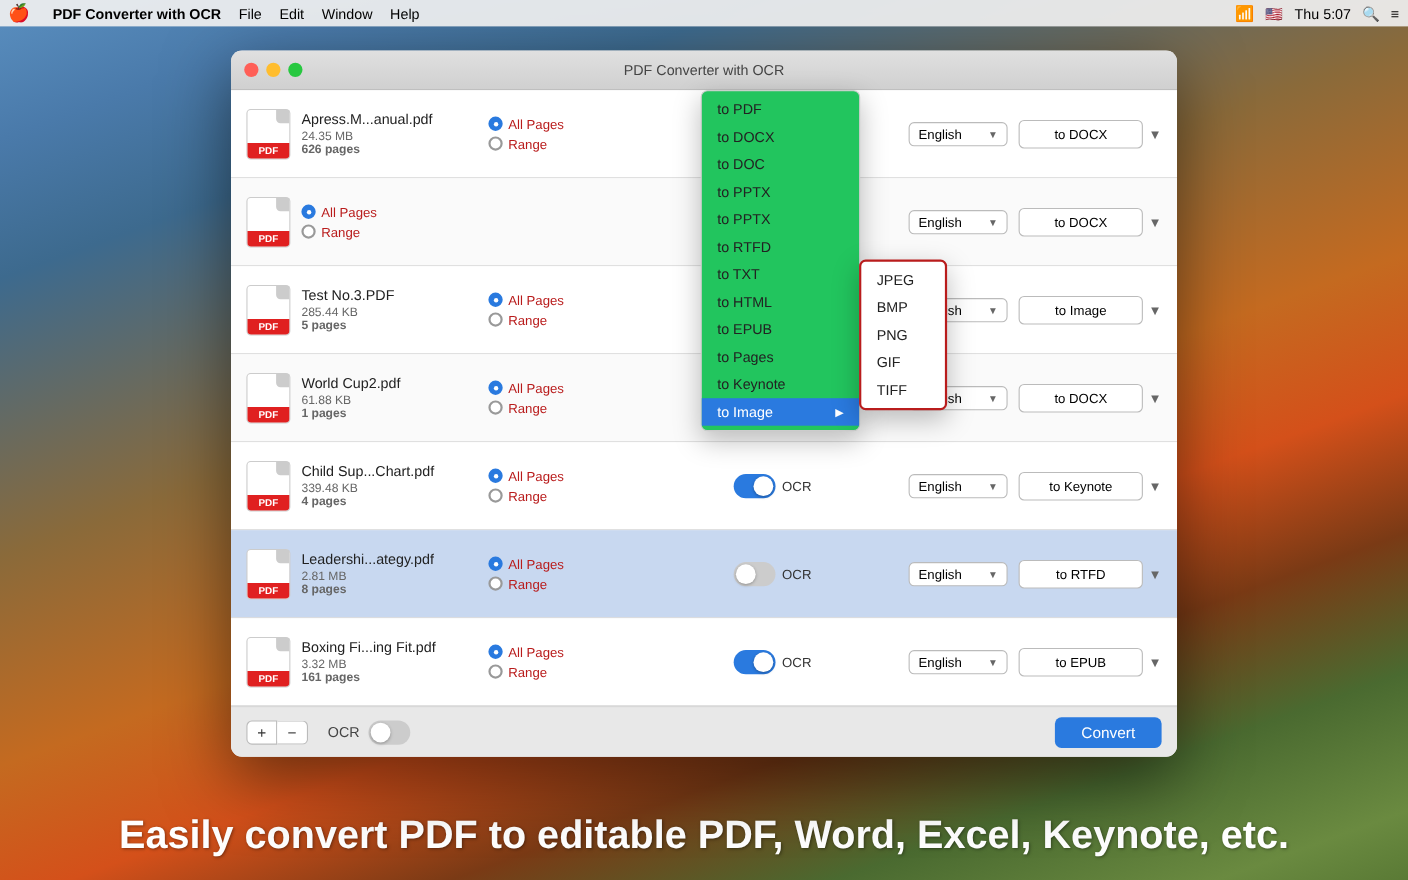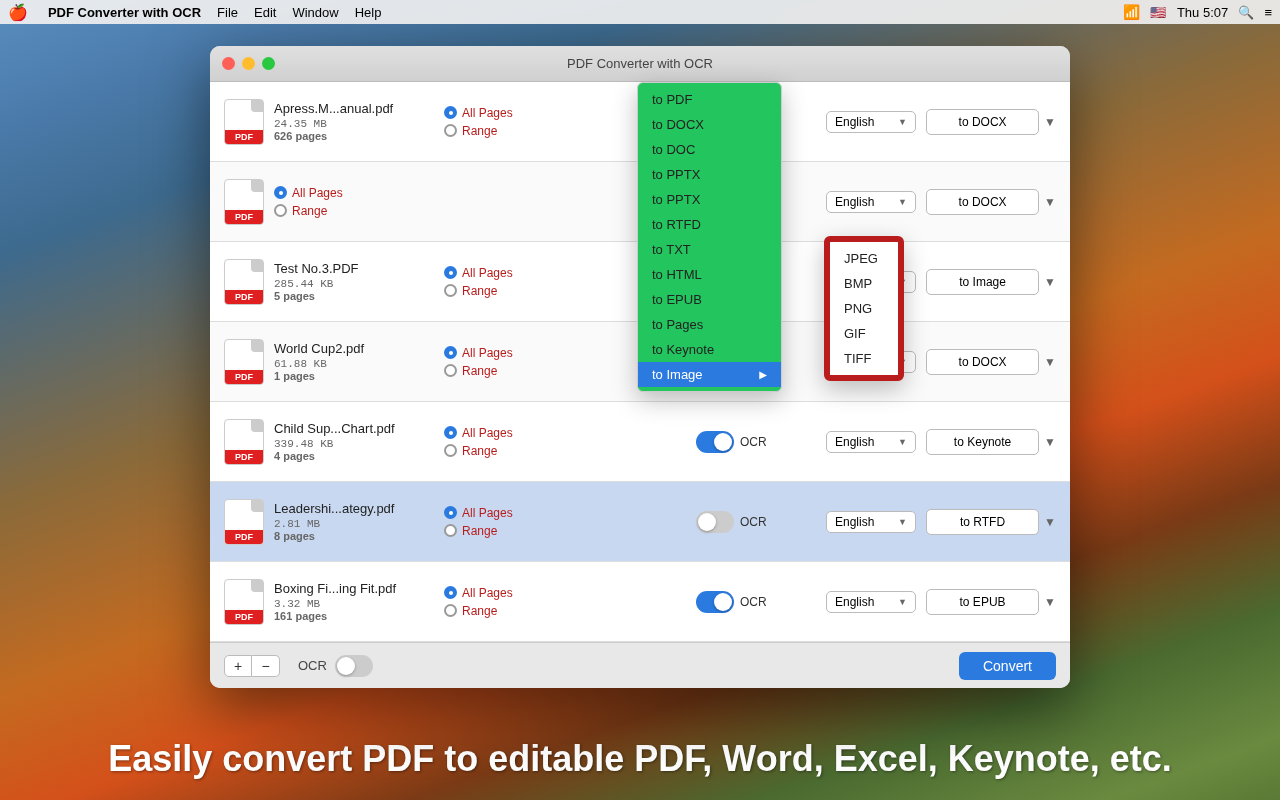--- a/index.html
+++ b/index.html
@@ -170,21 +170,21 @@
     }
     .file-name {
       font-size: 13px;
       font-weight: 500;
       color: #222;
       white-space: nowrap;
       overflow: hidden;
       text-overflow: ellipsis;
       max-width: 155px;
     }
-    .file-size { font-size: 11px; color: #666; margin-top: 2px; font-family: Liberation Mono, monospace; }
+    .file-size { font-size: 11px; color: #666; margin-top: 2px; }
     .file-pages { font-size: 11px; color: #666; font-weight: bold; }
 
     .pages-control {
       flex: 0 0 120px;
       display: flex;
       flex-direction: column;
       gap: 4px;
     }
     .radio-opt {
       display: flex;
@@ -256,20 +256,21 @@
       align-items: center;
       gap: 3px;
       background: #fff;
       border: 1px solid #bbb;
       border-radius: 5px;
       padding: 3px 8px;
       font-size: 12px;
       cursor: pointer;
       flex: 0 0 90px;
       justify-content: space-between;
+      margin-left: 29px;
     }
     .lang-btn .chevron { font-size: 9px; color: #666; }
 
     .convert-btn-row {
       display: flex;
       align-items: center;
       gap: 5px;
       flex: 0 0 130px;
     }
     .convert-type-btn {
@@ -374,23 +375,23 @@
     .menu-item:hover, .menu-item.active {
       background: #2a7adf;
       color: #fff;
     }
     .menu-item .arrow { font-size: 10px; }
 
     
     .submenu {
       position: absolute;
       top: 236px;
-      left: 824px;
-      background: #fff;
-      border: 6px solid #b91c1c;
+      left: 781px;
+      background: #fff;
+      border: 2px solid #b91c1c;
       border-radius: 6px;
       box-shadow: 0 8px 24px rgba(0,0,0,0.25);
       width: 80px;
       z-index: 201;
       padding: 4px 0;
     }
     .submenu-item {
       padding: 5px 14px;
       font-size: 13px;
       color: #222;

